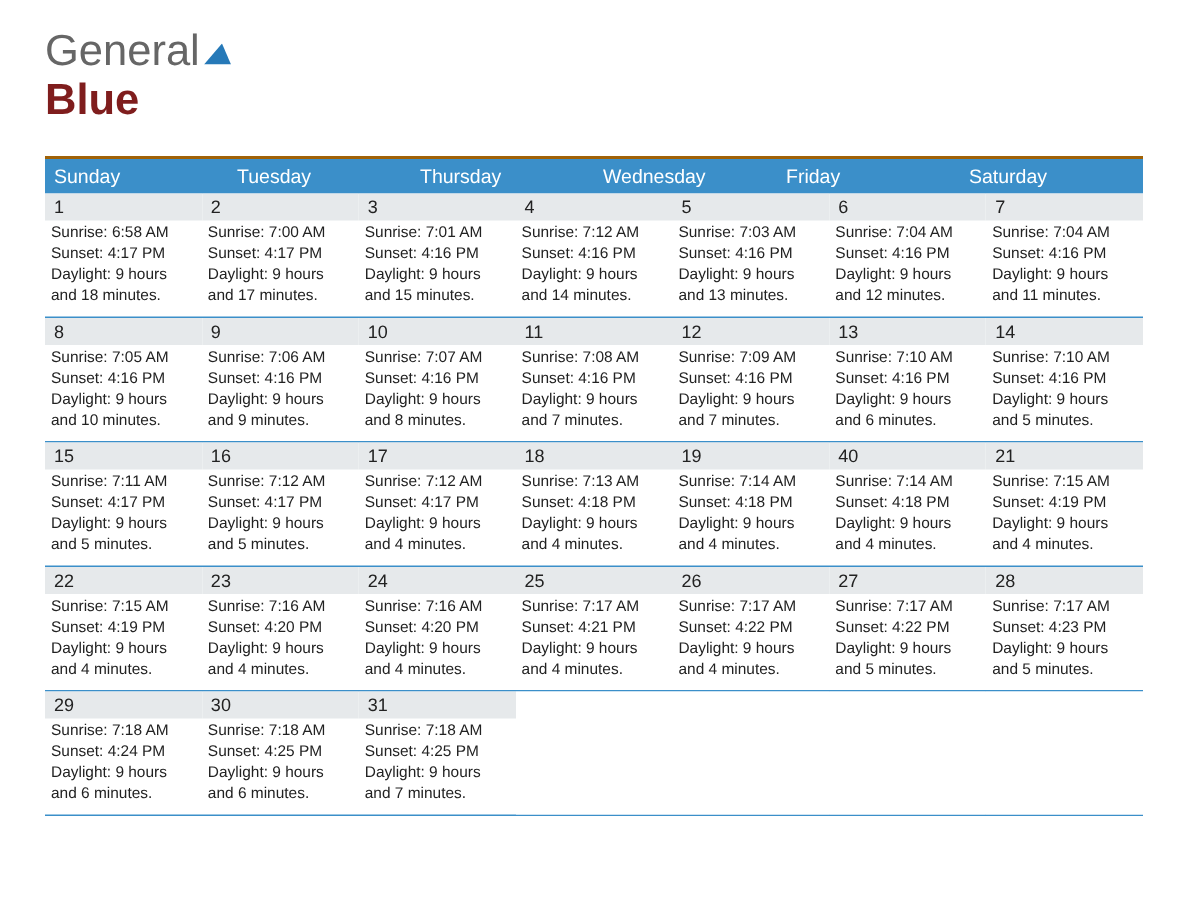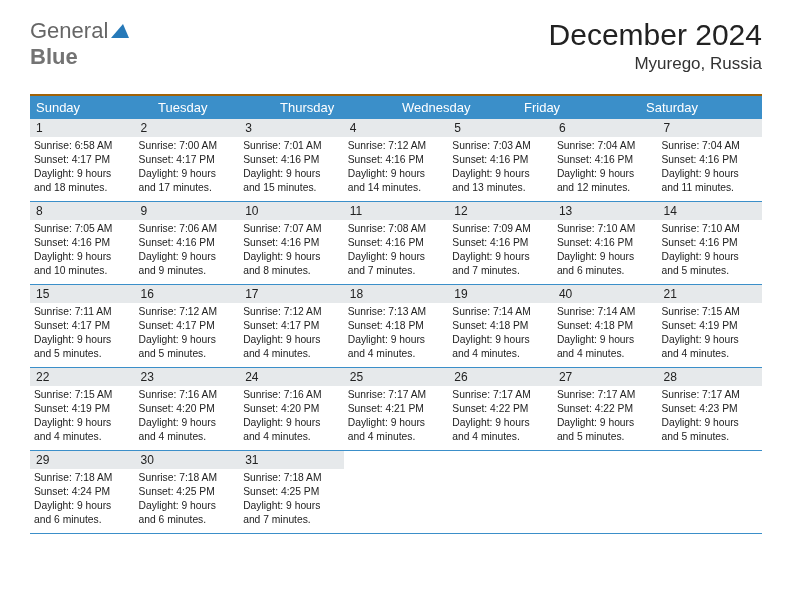--- a/index.html
+++ b/index.html
@@ -20,26 +20,26 @@
       justify-content: space-between;
       align-items: flex-start;
       margin-bottom: 20px;
     }
     .logo {
       display: flex;
       align-items: center;
       gap: 2px;
     }
     .logo-text {
-      font-size: 22px;
+      font-size: 29px;
       font-weight: 400;
       color: #666;
     }
     .logo-text .blue {
-      color: #737373;
+      color: #7f1d1d;
       font-weight: 600;
     }
     .logo-icon {
       margin-left: 3px;
     }
     .title-block {
       text-align: right;
     }
     .month-title {
       font-size: 30px;
@@ -97,24 +97,20 @@
 
 <div class="header">
   <div class="logo">
     <div>
       <span class="logo-text">General</span><span class="logo-icon"><svg width="18" height="14" viewBox="0 0 18 14">
             <polygon points="0,14 18,14 12,0" fill="#2679b8"></polygon>
           </svg></span>
       <div class="logo-text"><span class="blue">Blue</span></div>
     </div>
   </div>
-  <div class="title-block">
-    <div class="month-title">December 2024</div>
-    <div class="location">Myurego, Russia</div>
-  </div>
 </div>
 
 <div class="calendar">
   <div class="weekday-row" id="weekday-row">
       <div class="weekday">Sunday</div>
       <div class="weekday">Tuesday</div>
       <div class="weekday">Thursday</div>
       <div class="weekday">Wednesday</div>
       <div class="weekday">Friday</div>
       <div class="weekday">Saturday</div>

